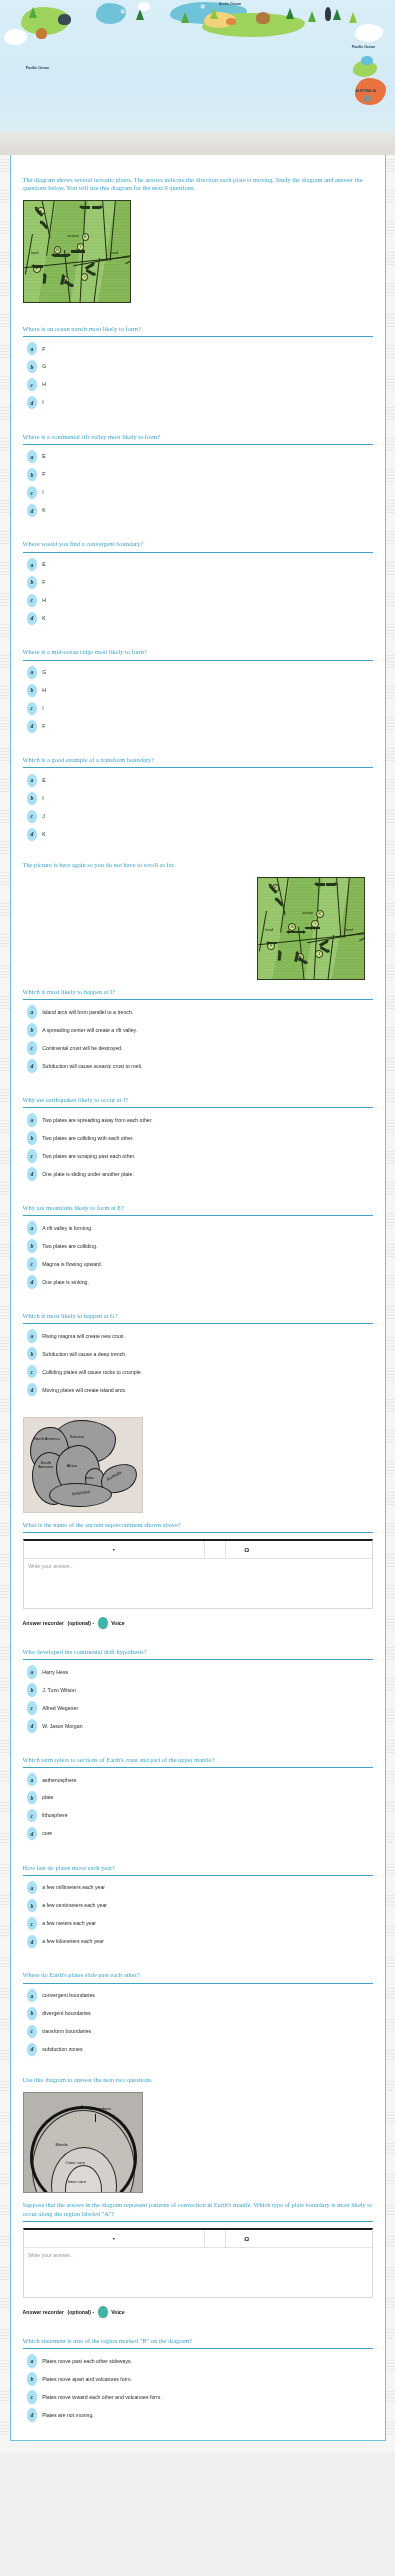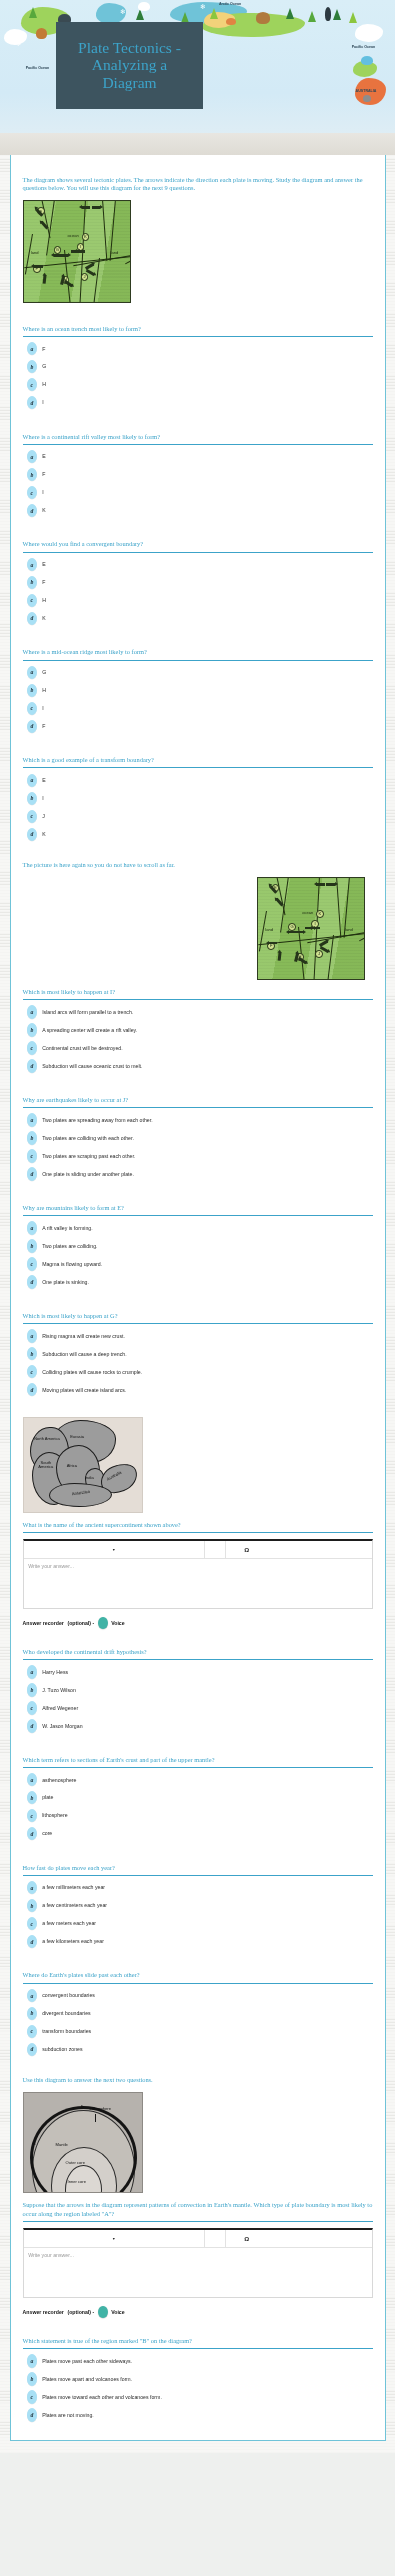--- a/index.html
+++ b/index.html
@@ -356,23 +356,20 @@
     <div class="deco snowflake" style="left:15.5px;top:41px;">❄</div>
     <div class="deco snowflake" style="left:371px;top:25px;">❄</div>
 
     <div class="deco ocean-label" style="left:212px;top:2.1px;width:36px;">Arctic Ocean</div>
     <div class="deco ocean-label" style="left:351px;top:45px;width:25px;">Pacific Ocean</div>
     <div class="deco ocean-label" style="left:25px;top:66px;width:25px;">Pacific Ocean</div>
     <div class="deco ocean-label" style="left:352px;top:89px;width:28px;">AUSTRALIA</div>
 
     <div class="ground"></div>
 
-    <div class="title-plate">
-      <h1>Plate Tectonics - Analyzing a Diagram</h1>
-    </div>
   </div>
 
   <div class="card">
     <div class="card-top-spacer"></div>
 
     <p class="intro">The diagram shows several tectonic plates. The arrows indicate the direction each plate is moving. Study the diagram and answer the questions below. You will use this diagram for the next 9 questions.</p>
 
     <div class="fig-wrap">
       <div class="plate-map">
         <div class="pm-shade"></div>

